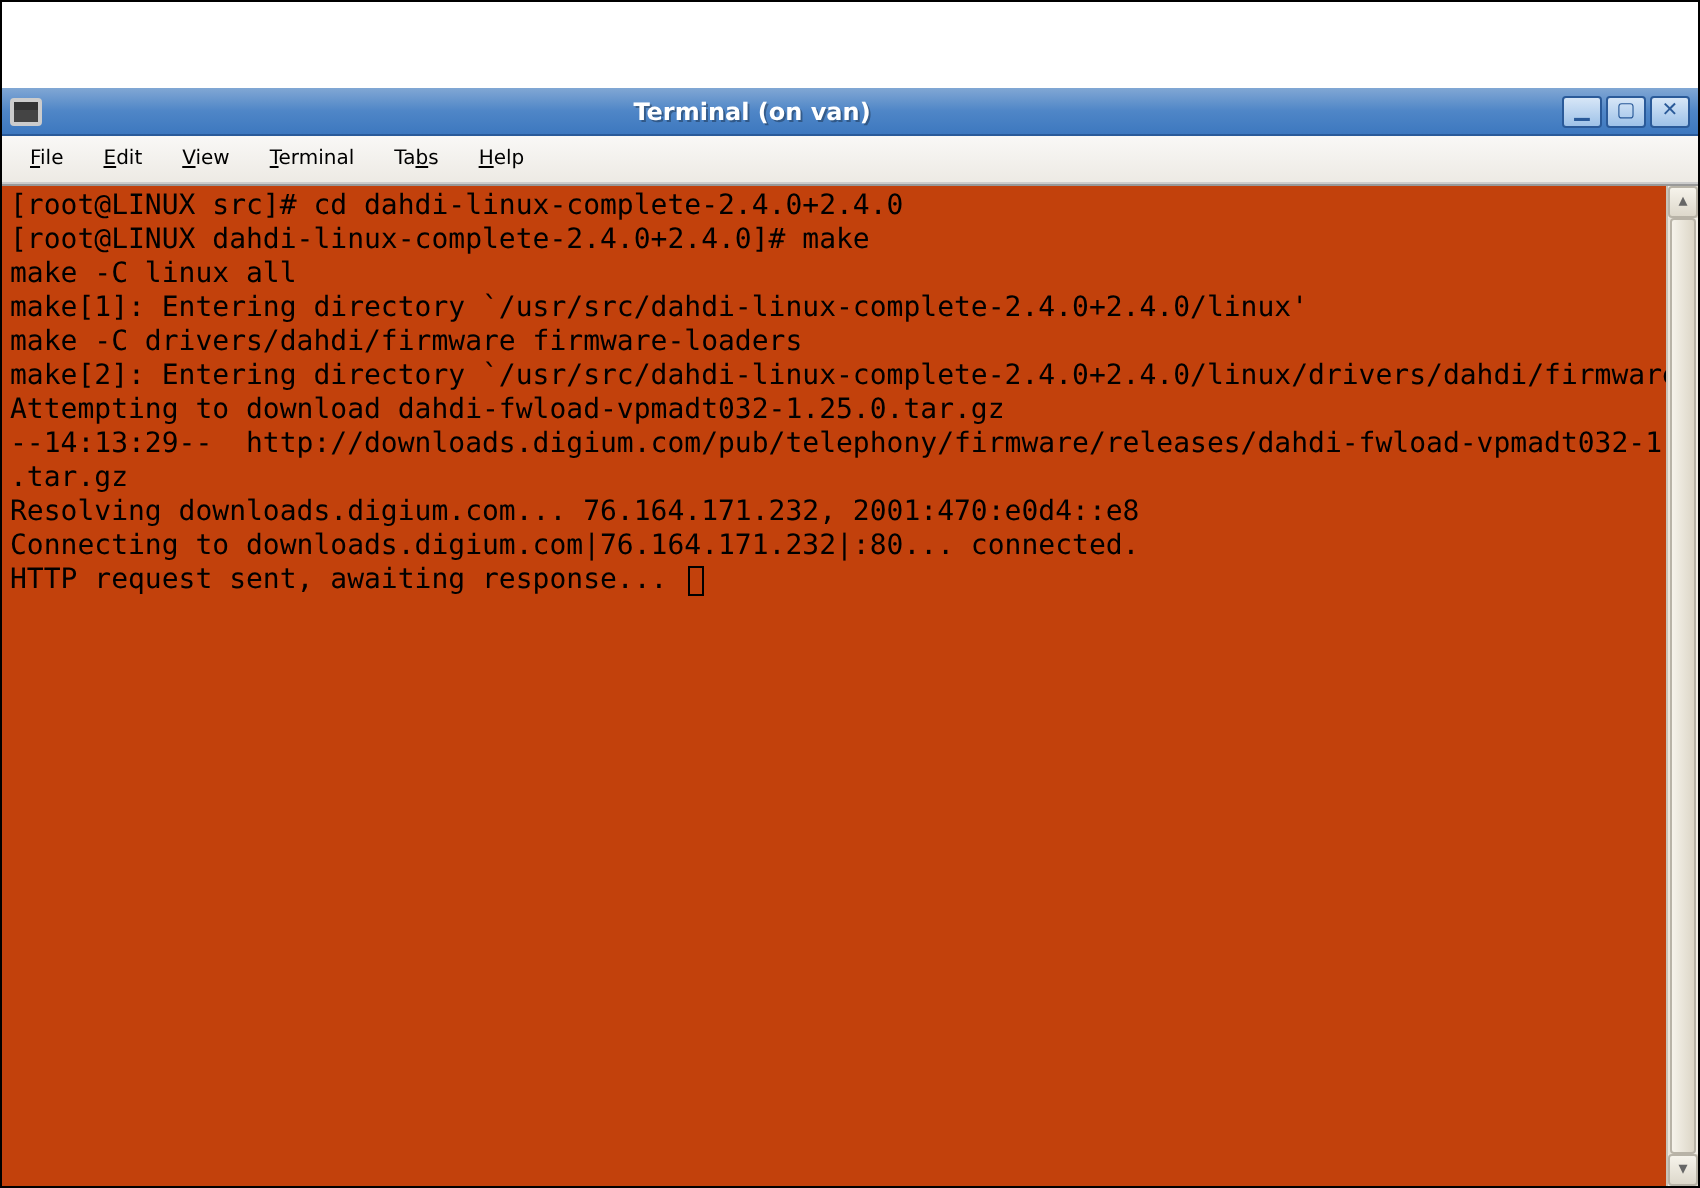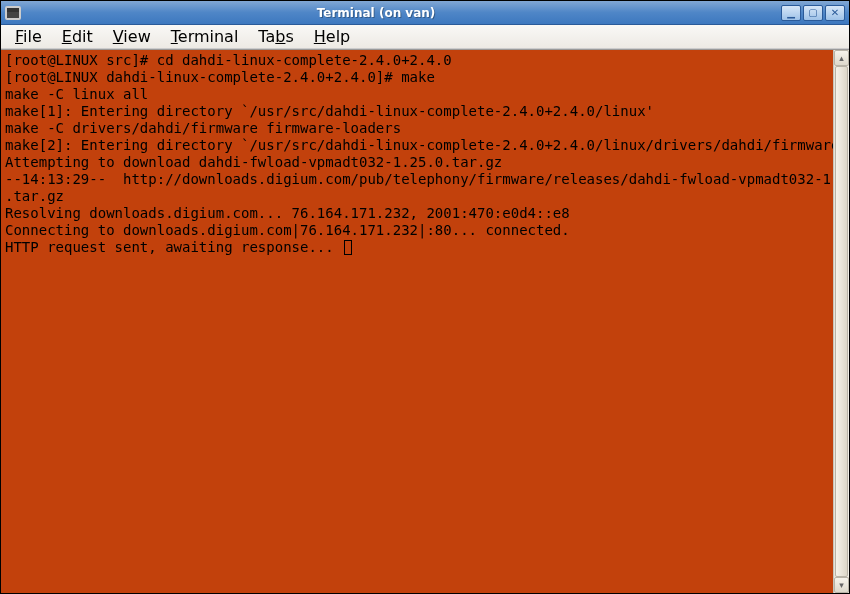--- a/index.html
+++ b/index.html
@@ -23,20 +23,21 @@
   .titlebar {
     height: 24px;
     background: linear-gradient(to bottom, #81a7d4 0%, #4f86c7 50%, #3d78bf 100%);
     display: flex;
     align-items: center;
     justify-content: space-between;
     padding: 0 4px;
     color: #fff;
     font-weight: bold;
     border-bottom: 1px solid #2a5a99;
+    margin-top: 43px;
   }
   .titlebar-left {
     display: flex;
     align-items: center;
     gap: 6px;
   }
   .app-icon {
     width: 16px;
     height: 14px;
     background: #444;
@@ -74,21 +75,21 @@
     background: linear-gradient(to bottom, #f9f8f6, #edeae4);
     border-bottom: 1px solid #ccc;
     display: flex;
     align-items: center;
     padding: 0 6px;
     gap: 4px;
   }
   .menu-item {
     padding: 2px 8px;
     cursor: pointer;
-    font-size: 16px;
+    font-size: 10px;
     color: #000;
   }
   .mnemonic { text-decoration: underline; }
   .content-wrap {
     flex: 1;
     display: flex;
     background: #c2410c;
     border-top: 1px solid #999;
   }
   .terminal-body {

